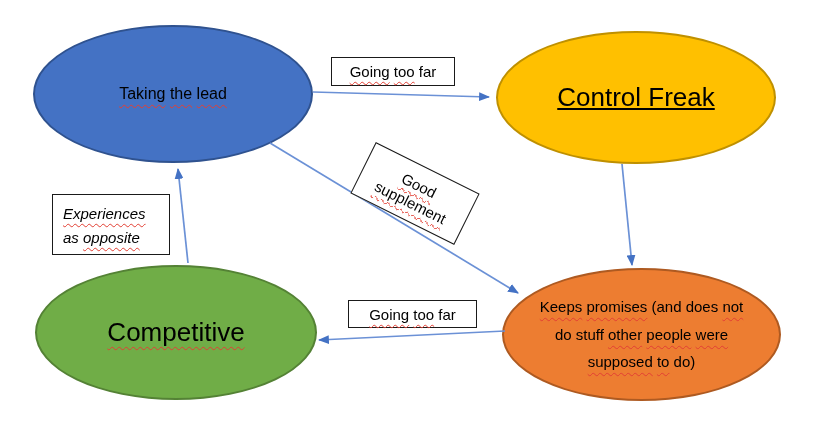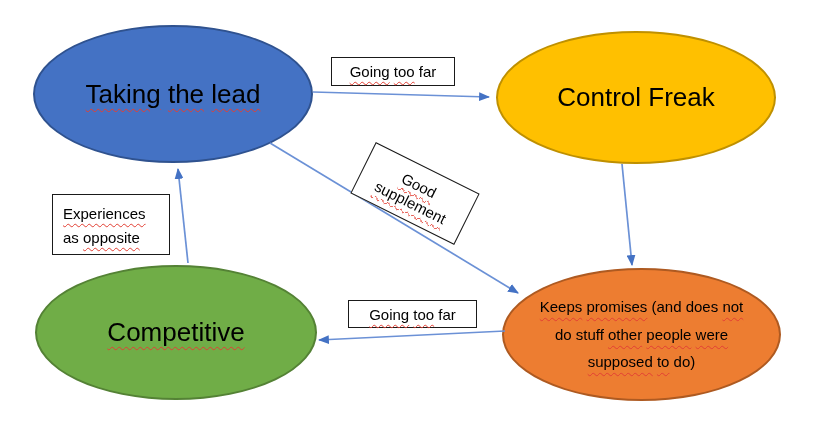--- a/index.html
+++ b/index.html
@@ -14,22 +14,22 @@
   .ellipse {
     position: absolute;
     border-radius: 50%;
     box-sizing: border-box;
     display: flex;
     align-items: center;
     justify-content: center;
     text-align: center;
     color: #000000;
   }
-  .node-blue   { left: 33px;  top: 25px;  width: 280px; height: 138px; background: #4472C4; border: 2.5px solid #2F528F; font-size: 26px; }
-  .node-gold   { left: 496px; top: 31px;  width: 280px; height: 133px; background: #FFC000; border: 2.5px solid #BF9000; font-size: 26px; }
+  .node-blue   { left: 33px;  top: 25px;  width: 280px; height: 138px; background: #4472C4; border: 2.5px solid #2F528F; font-size: 16px; }
+  .node-gold   { left: 496px; top: 31px;  width: 280px; height: 133px; background: #FFC000; border: 2.5px solid #BF9000; font-size: 26px; text-decoration: underline; }
   .node-green  { left: 35px;  top: 265px; width: 282px; height: 135px; background: #70AD47; border: 2.5px solid #548235; font-size: 26px; }
   .node-orange { left: 502px; top: 268px; width: 279px; height: 133px; background: #ED7D31; border: 2.5px solid #AE5A21; font-size: 15px; }
   .node-orange .node-label { width: 252px; line-height: 1.85; }
 
   .sq {
     text-decoration-line: underline;
     text-decoration-style: wavy;
     text-decoration-color: #E23F33;
     text-decoration-thickness: 1px;
     text-underline-offset: 4px;
@@ -45,21 +45,21 @@
 
   .label-box {
     position: absolute;
     background: #ffffff;
     border: 1.5px solid #1a1a1a;
     box-sizing: border-box;
     font-size: 15px;
     color: #000000;
   }
   .box-going-top    { left: 331px; top: 57px;  width: 124px; height: 29px; display: flex; align-items: center; justify-content: center; }
-  .box-experiences  { left: 52px;  top: 194px; width: 118px; height: 61px; padding: 7px 0 0 10px; line-height: 24px; }
+  .box-experiences  { left: 52px;  top: 194px; width: 118px; height: 61px; padding: 7px 0 0 10px; line-height: 24px; font-style: italic; }
   .box-positive     { left: 634px; top: 177px; width: 95px;  height: 61px; padding: 7px 0 0 11px; line-height: 24px; }
   .box-going-bottom { left: 348px; top: 300px; width: 129px; height: 28px; display: flex; align-items: center; justify-content: center; }
   .box-good-supp    {
     left: 357px; top: 165px; width: 116px; height: 57px;
     display: flex; align-items: center; justify-content: center;
     text-align: center; line-height: 19px;
     transform: rotate(26.5deg);
   }
 </style>
 </head>

